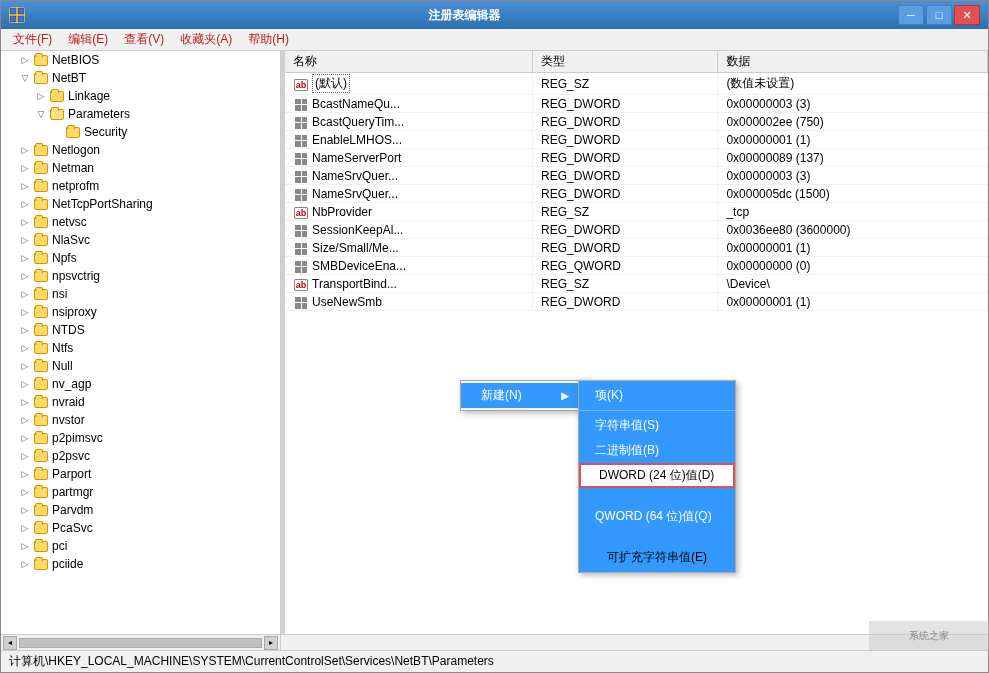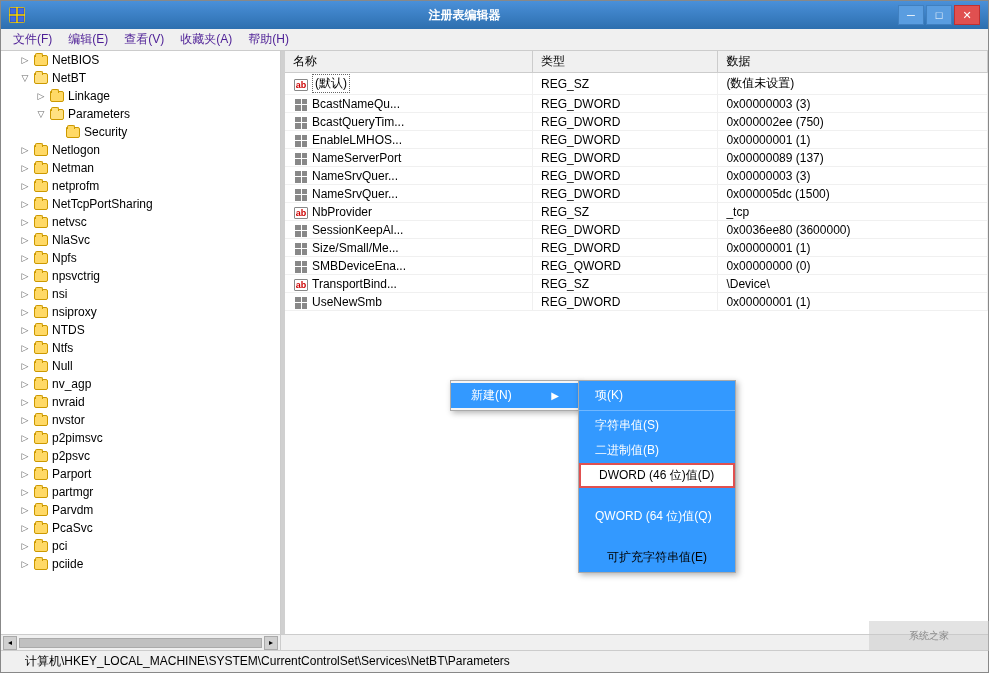--- a/index.html
+++ b/index.html
@@ -70,21 +70,21 @@
       height: 22px;
       display: flex;
       align-items: center;
       padding: 0 4px;
       border-bottom: 1px solid #ccc;
       flex-shrink: 0;
     }
     .menu-item {
       padding: 2px 8px;
       cursor: pointer;
-      color: #4c1d95;
+      color: #b91c1c;
     }
 
     
     .main-content {
       display: flex;
       flex: 1;
       overflow: hidden;
     }
 
     
@@ -236,21 +236,21 @@
 
     .name-cell { display: flex; align-items: center; }
 
     
     .status-bar {
       height: 22px;
       background: #f0f0f0;
       border-top: 1px solid #ccc;
       display: flex;
       align-items: center;
-      padding: 0 24px;
+      padding: 0 8px;
       font-size: 12px;
       flex-shrink: 0;
     }
 
     
     .context-menu-overlay {
       position: absolute;
       top: 0; left: 0; right: 0; bottom: 0;
       pointer-events: none;
       z-index: 100;
@@ -263,20 +263,21 @@
       left: 450px;
       pointer-events: none;
     }
 
     .context-menu {
       background: #f5f5f5;
       border: 1px solid #aaa;
       box-shadow: 2px 2px 6px rgba(0,0,0,0.3);
       min-width: 130px;
       padding: 2px 0;
+      margin-left: 10px;
     }
 
     .ctx-item {
       padding: 4px 20px;
       cursor: pointer;
       display: flex;
       align-items: center;
       gap: 6px;
       white-space: nowrap;
       font-size: 12px;
@@ -934,21 +935,21 @@
             <span>项(K)</span>
           </div>
           <div class="ctx-separator" style="border-color: rgba(255, 255, 255, 0.3);"></div>
           <div class="ctx-item" style="color: white; padding: 4px 16px;">
             <span>字符串值(S)</span>
           </div>
           <div class="ctx-item" style="color: white; padding: 4px 16px;">
             <span>二进制值(B)</span>
           </div>
           <div class="ctx-item active-item" style="background: white; border: 2px solid rgb(224, 80, 80); padding: 2px 18px; color: rgb(0, 0, 0);">
-            <span>DWORD (46 位)值(D)</span>
+            <span>DWORD (24 位)值(D)</span>
           </div>
           <div class="ctx-item" style="color: white; padding: 20px 16px;">
             <span>QWORD (64 位)值(Q)</span>
           </div>
           <div class="ctx-item" style="color: #000000; padding: 4px 28px;">
             <span>可扩充字符串值(E)</span>
           </div>
         </div>
     </div>
   </div>

